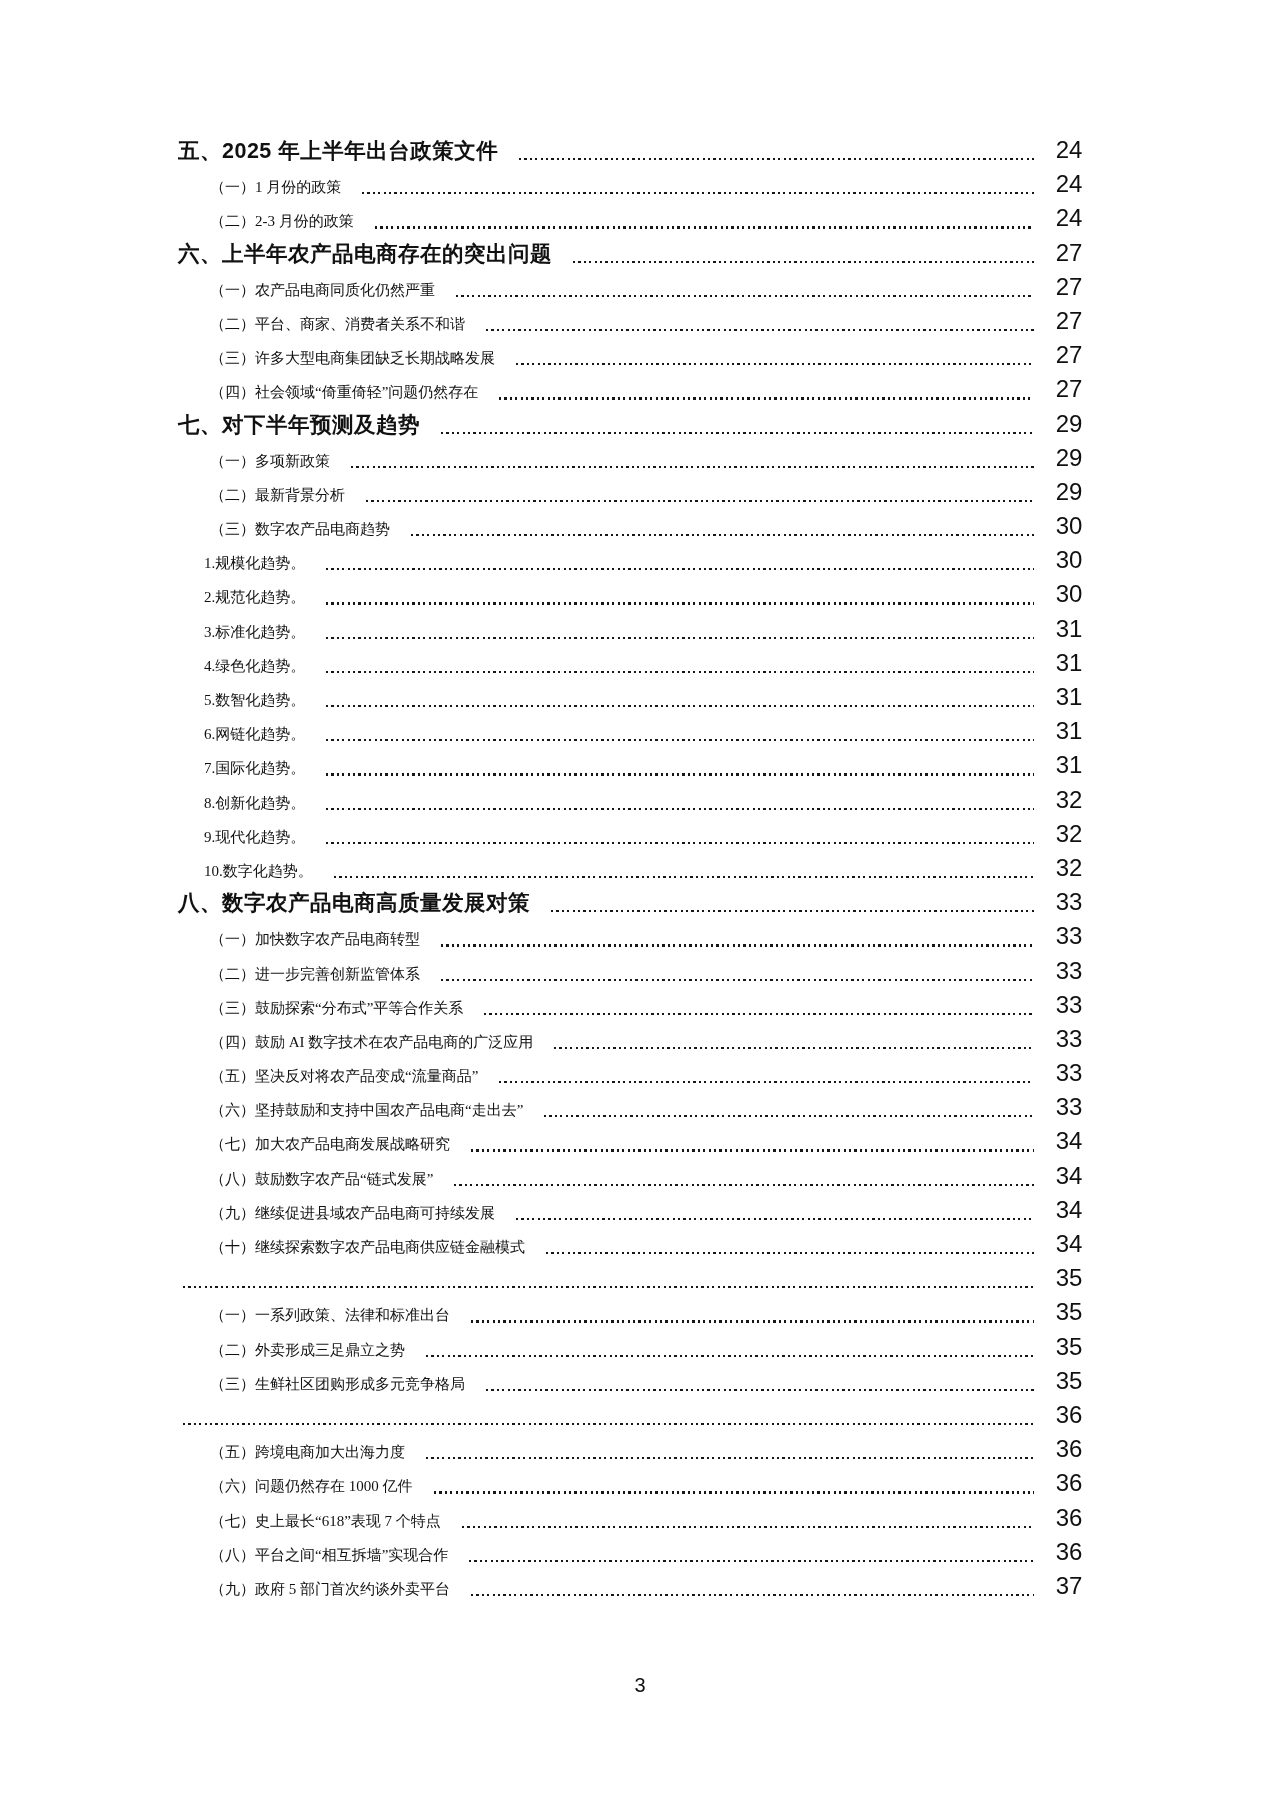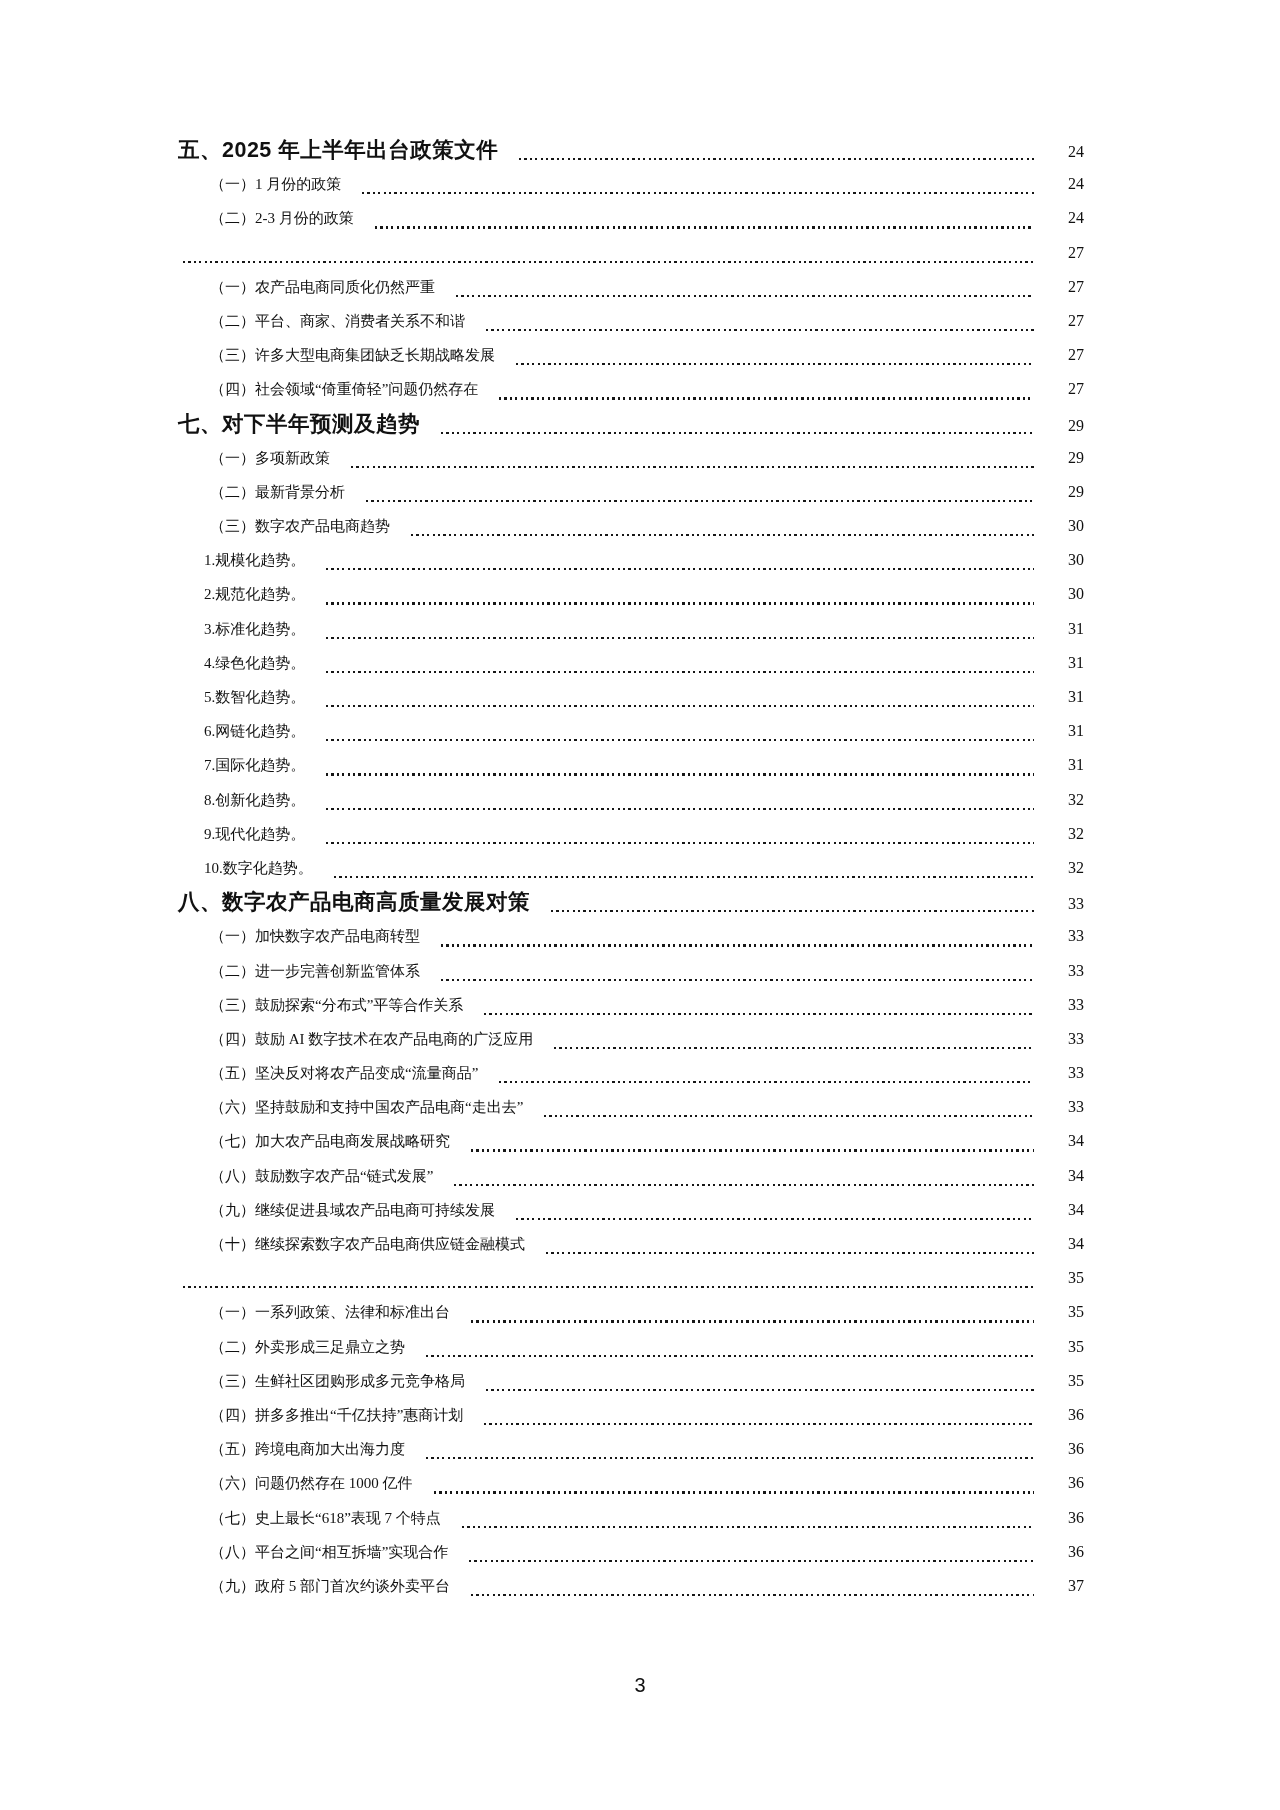--- a/index.html
+++ b/index.html
@@ -60,23 +60,23 @@
     position: absolute;
     left: 0;
     right: 0;
     bottom: 7px;
     height: 2.2px;
     background-image: repeating-linear-gradient(to right, #161616 0 2.2px, transparent 2.2px 5.4px);
   }
   .toc-page {
     flex: 0 0 auto;
     min-width: 30px;
-    text-align: right;
-    font-family: Liberation Serif, serif;
-    font-size: 16px;
+    text-align: center;
+    font-family: Liberation Sans, sans-serif;
+    font-size: 24px;
     font-weight: 400;
     color: #101010;
   }
   .footer-pagenum {
     position: absolute;
     left: 0;
     top: 1674px;
     width: 100%;
     text-align: center;
     font-family: "Liberation Sans", sans-serif;
@@ -103,20 +103,21 @@
     </div>
 
     <div class="toc-row lvl2">
       <span class="toc-title">（二）2-3 月份的政策</span>
       <span class="toc-leader"></span>
       <span class="toc-page">24</span>
     </div>
 
 
     <div class="toc-row lvl1">
+      <span class="toc-title">六、上半年农产品电商存在的突出问题</span>
       <span class="toc-leader"></span>
       <span class="toc-page">27</span>
     </div>
 
     <div class="toc-row lvl2">
       <span class="toc-title">（一）农产品电商同质化仍然严重</span>
       <span class="toc-leader"></span>
       <span class="toc-page">27</span>
     </div>
 
@@ -305,21 +306,20 @@
       <span class="toc-page">35</span>
     </div>
 
     <div class="toc-row lvl2">
       <span class="toc-title">（三）生鲜社区团购形成多元竞争格局</span>
       <span class="toc-leader"></span>
       <span class="toc-page">35</span>
     </div>
 
     <div class="toc-row lvl2">
-      <span class="toc-title">（四）拼多多推出“千亿扶持”惠商计划</span>
       <span class="toc-leader"></span>
       <span class="toc-page">36</span>
     </div>
 
     <div class="toc-row lvl2">
       <span class="toc-title">（五）跨境电商加大出海力度</span>
       <span class="toc-leader"></span>
       <span class="toc-page">36</span>
     </div>
 

